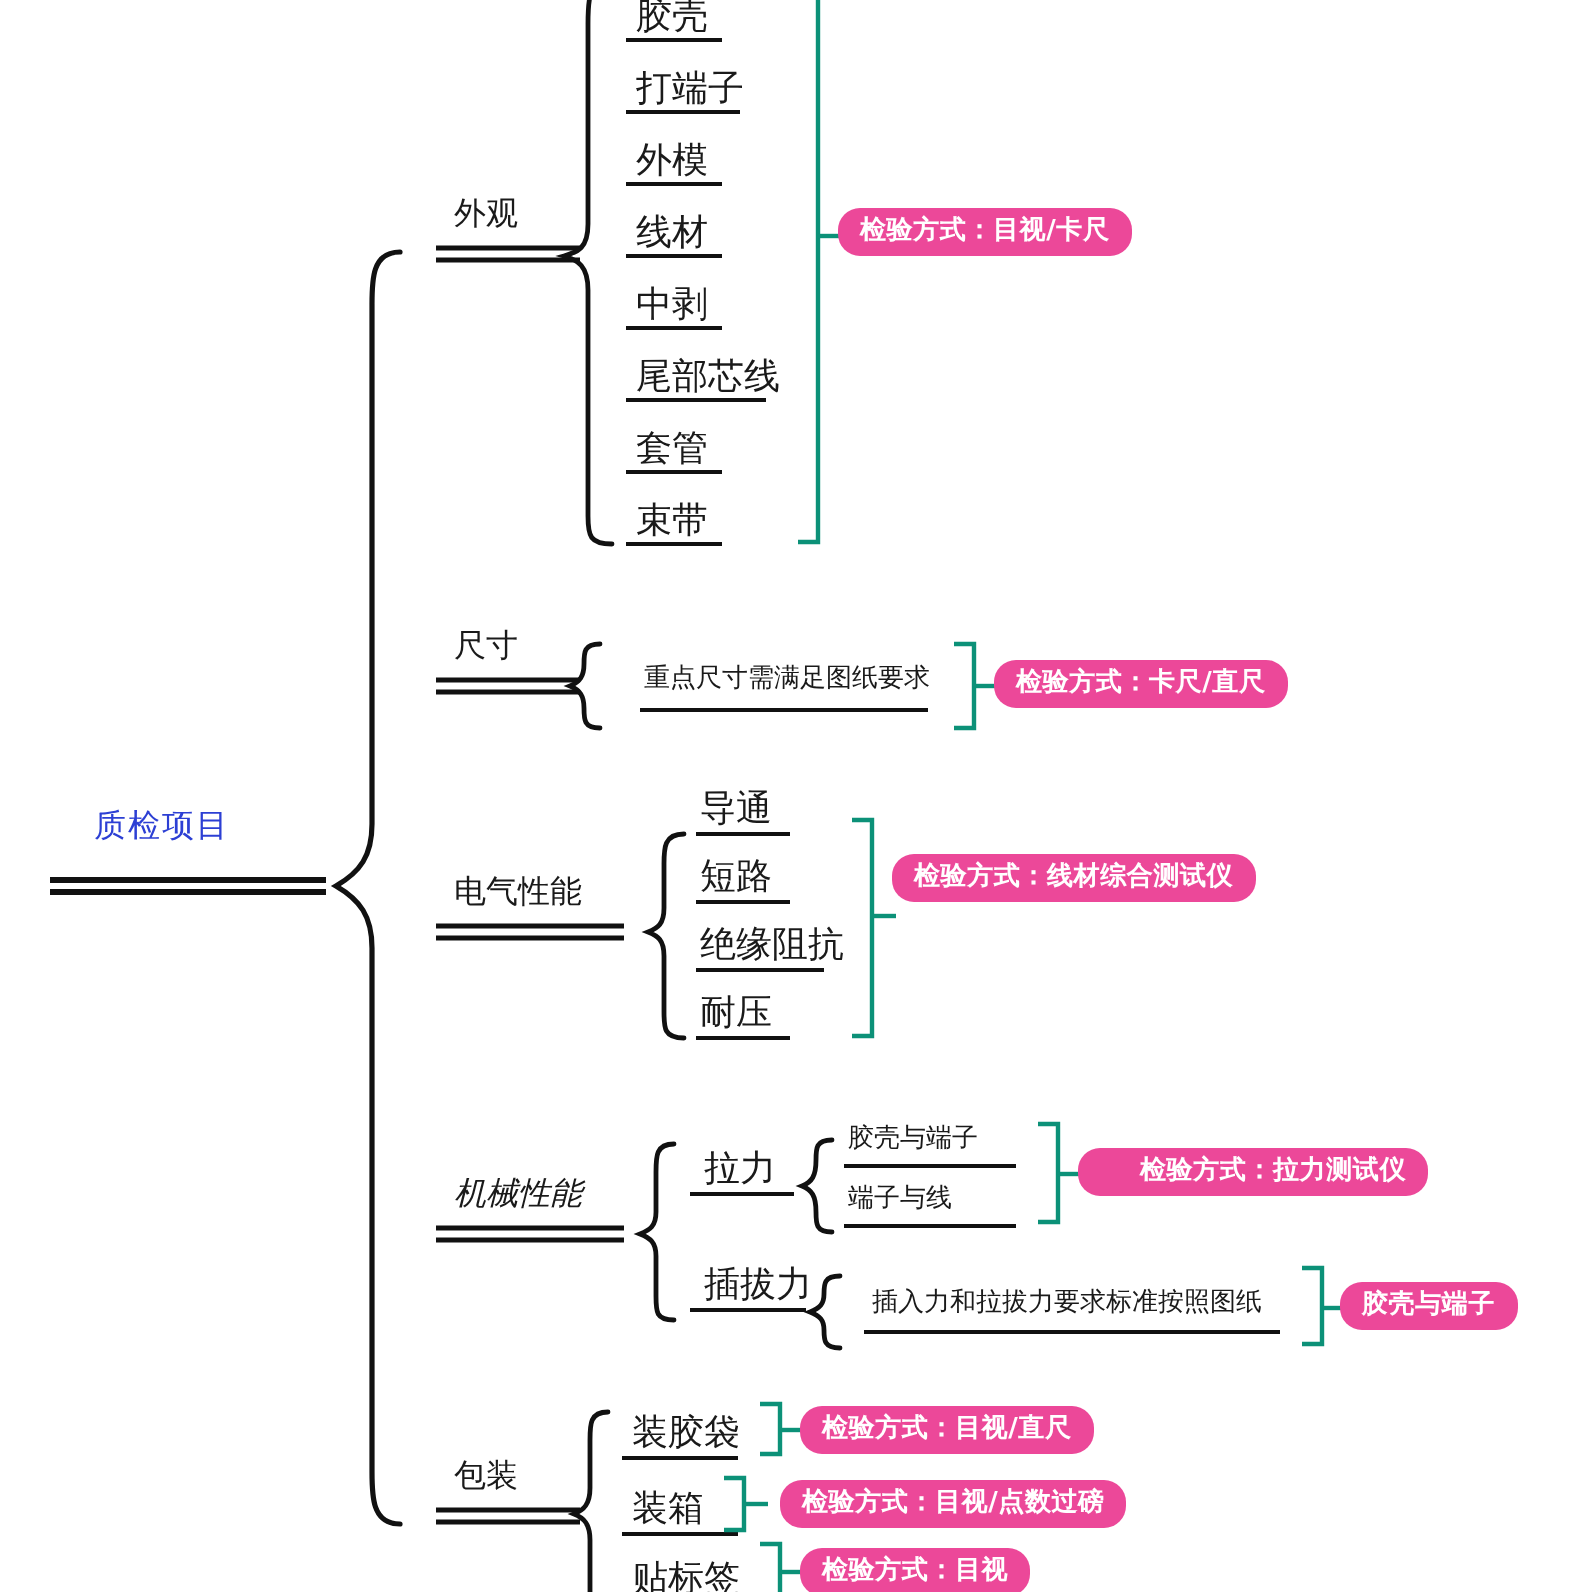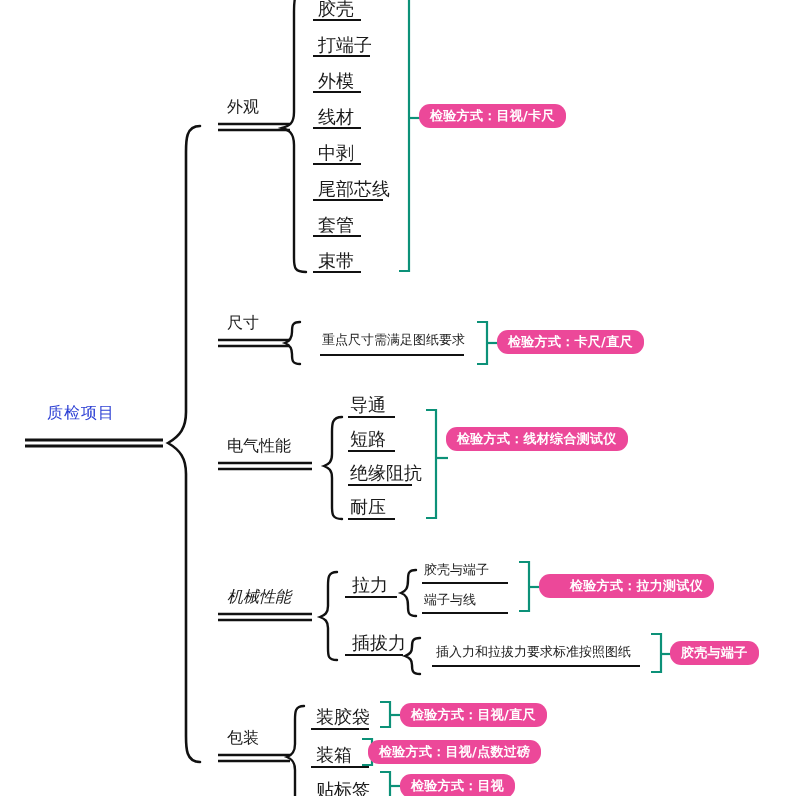--- a/index.html
+++ b/index.html
@@ -242,16 +242,16 @@
   <div class="badge" style="left:539px; top:574px;padding-left:31px;">检验方式：拉力测试仪</div>
   <div class="badge" style="left:670px; top:641px;">胶壳与端子</div>
 
   <div class="node cat-node" style="left:227px; top:730px;">包装</div>
 
   <div class="node leaf-node" style="left:316px; top:708px;">装胶袋</div>
   <div class="node leaf-node" style="left:316px; top:746px;">装箱</div>
   <div class="node leaf-node" style="left:316px; top:781px;">贴标签</div>
 
   <div class="badge" style="left:400px; top:703px;">检验方式：目视/直尺</div>
-  <div class="badge" style="left:368px; top:740px;">检验方式：目视/点数过磅</div>
+  <div class="badge" style="left:390px; top:740px;">检验方式：目视/点数过磅</div>
   <div class="badge" style="left:400px; top:774px;">检验方式：目视</div>
 
 </div>
 
 </body></html>

